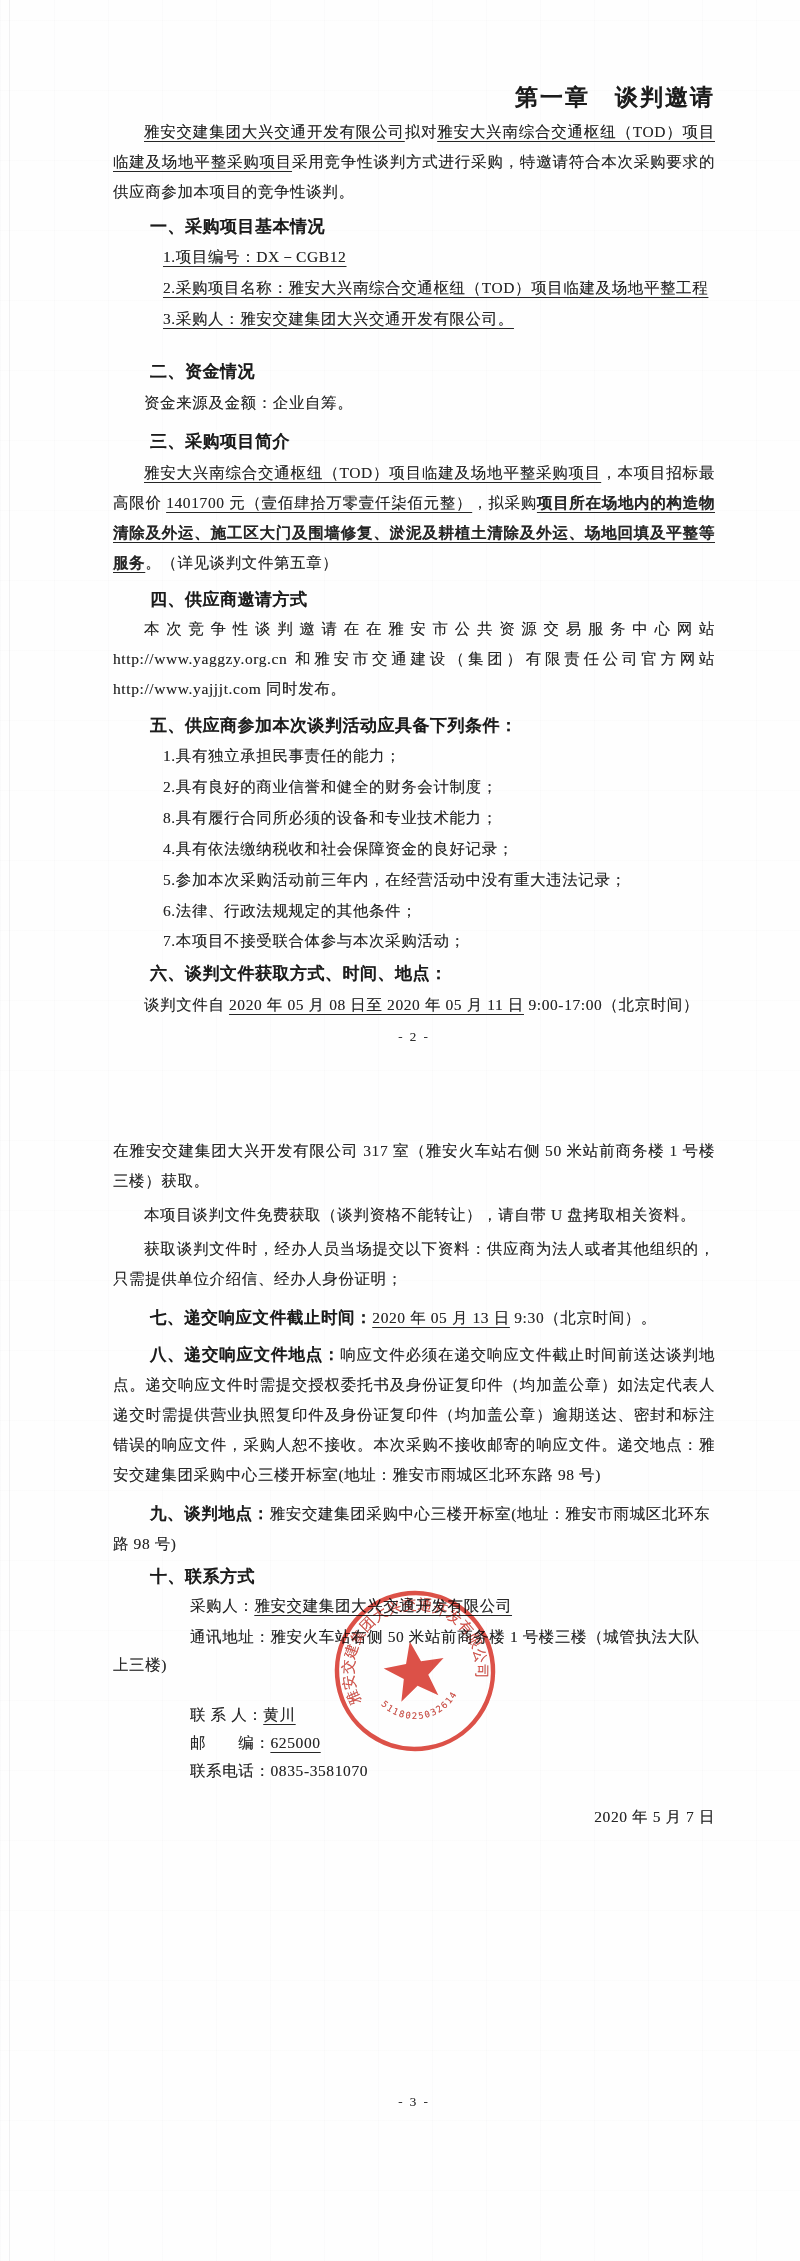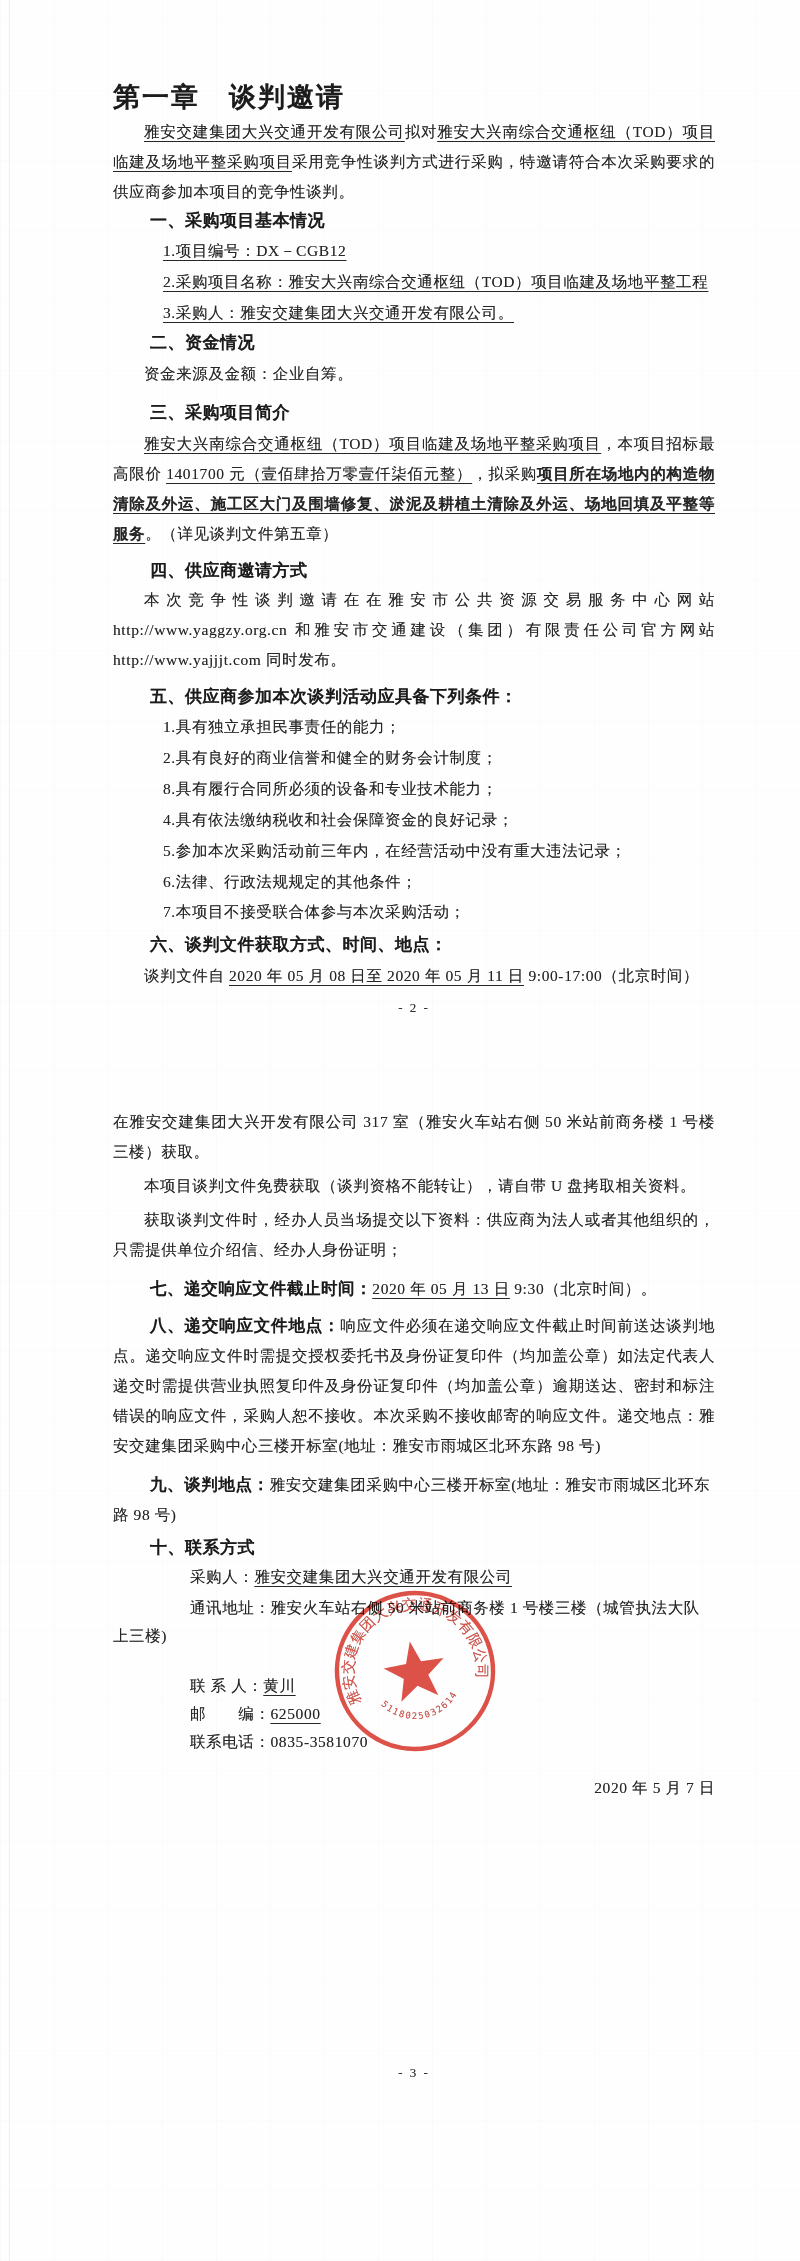--- a/index.html
+++ b/index.html
@@ -10,30 +10,30 @@
     background-image:
       repeating-linear-gradient(90deg, rgba(190,190,200,0.055) 0 1px, transparent 1px 54px),
       repeating-linear-gradient(0deg, rgba(190,190,200,0.045) 0 1px, transparent 1px 70px);
     text-shadow:0 0 0.5px rgba(30,30,30,0.45);
   }
   .page::before{
     content:"";position:absolute;left:9px;top:0;bottom:0;width:1px;
     background:rgba(60,60,70,0.07);
   }
   p{margin:0;}
-  .title{margin-top:83px;text-align:left;font-family:"Liberation Sans","DejaVu Sans",sans-serif;
-    font-weight:bold;font-size:27px;line-height:28px;color:#1c1c1c;letter-spacing:2px;}
+  .title{margin-top:83px;text-align:right;font-family:"Liberation Sans","DejaVu Sans",sans-serif;
+    font-weight:bold;font-size:23px;line-height:28px;color:#1c1c1c;letter-spacing:2px;}
   .bodyline{font-size:15.5px;line-height:30px;letter-spacing:0.6px;}
   .p-intro{margin-top:6px;text-indent:31px;text-align:justify;}
   .sec-h{font-family:"Liberation Sans","DejaVu Sans",sans-serif;font-weight:bold;font-size:17px;
     line-height:28px;color:#1b1b1b;padding-left:37px;letter-spacing:0.5px;}
-  .h-s1{margin-top:0;}
+  .h-s1{margin-top:6px;}
   .items .item{padding-left:50px;font-size:15.5px;line-height:31px;letter-spacing:0.6px;
     text-decoration:underline;text-underline-offset:4px;text-decoration-thickness:1px;}
-  .h-s2{margin-top:1px;}
+  .h-s2{margin-top:24px;}
   .p-fund{margin-top:2px;text-indent:31px;}
   .h-s3{margin-top:10px;}
   .p-intro3{margin-top:2px;text-indent:31px;text-align:justify;}
   .h-s4{margin-top:8px;}
   .p-announce{text-indent:31px;text-align:justify;}
   .h-s5{margin-top:8px;}
   .cond{padding-left:50px;font-size:15.5px;line-height:31px;letter-spacing:0.6px;}
   .cond7{padding-left:0;text-indent:50px;line-height:30px;text-align:justify;}
   .cond8{padding-left:50px;line-height:30px;}
   .h-s6{margin-top:4px;}

